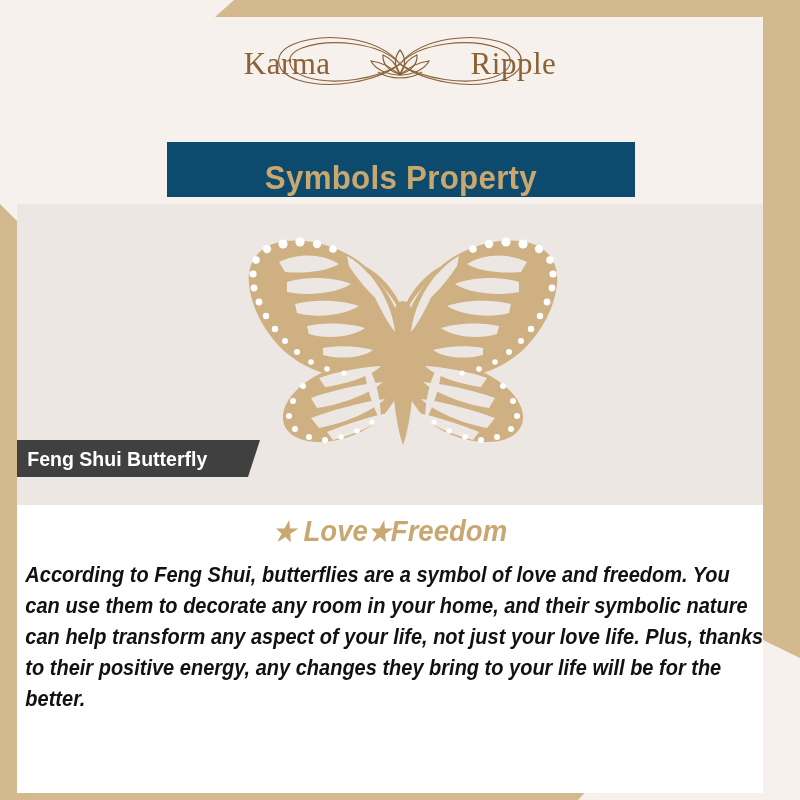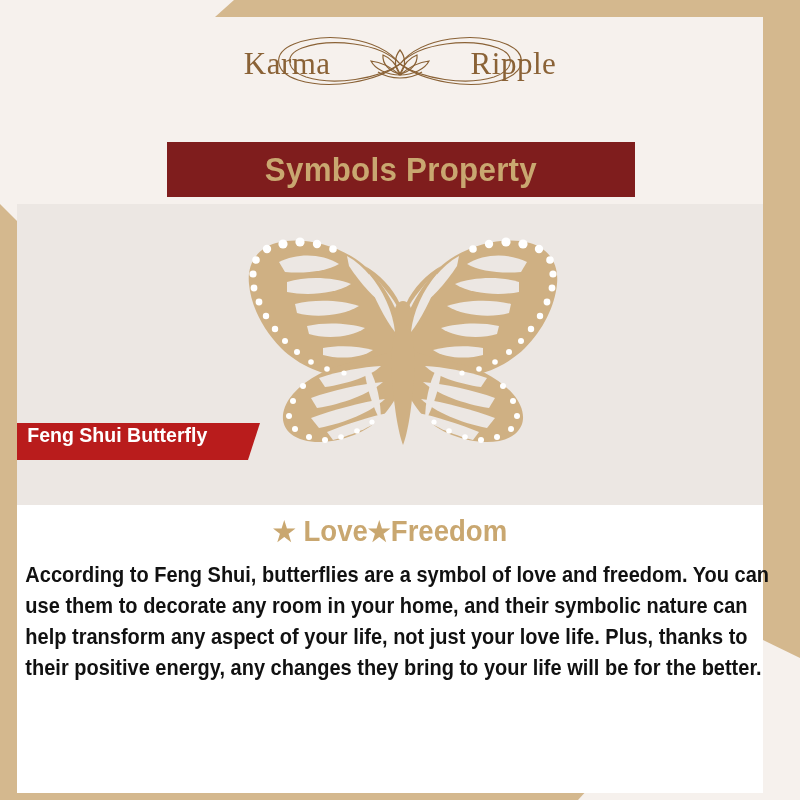--- a/index.html
+++ b/index.html
@@ -52,22 +52,22 @@
     color:#8a6236;
     letter-spacing:0.5px;
     white-space:nowrap;
   }
   .logo-word-left{margin-right:68px;}
   .logo-word-right{margin-left:72px;}
 
   
   .title-band{
     position:absolute;left:167px;top:142px;width:468px;height:55px;
-    background:#7f1d1d;
-    display:flex;align-items:center;justify-content:center;
+    background:#0c4a6e;
+    display:flex;align-items:flex-end;justify-content:center;
   }
   .title-text{
     font-family:"Liberation Sans Narrow","Liberation Sans", sans-serif;
     font-weight:bold;
     font-size:34px;
     color:#c9a770;
     letter-spacing:0.3px;
     transform:scaleX(0.92);
     white-space:nowrap;
   }
@@ -76,37 +76,38 @@
   .hero-panel{
     position:absolute;left:17px;top:204px;width:746px;height:301px;
     background:#ece7e3;
   }
   .butterfly-wrap{
     position:absolute;left:206px;top:22px;width:360px;height:230px;
   }
 
   
   .ribbon{
-    position:absolute;left:17px;top:423px;width:243px;height:37px;
-    background:#b91c1c;
-    display:flex;align-items:flex-start;
+    position:absolute;left:17px;top:440px;width:243px;height:37px;
+    background:#404040;
+    display:flex;align-items:center;
     clip-path:polygon(0 0, 243px 0, 231px 37px, 0 37px);
   }
   .ribbon-label{
     color:#ffffff;font-weight:bold;font-size:21px;
     padding-left:11px;
     font-family:"Liberation Sans Narrow","Liberation Sans", sans-serif;
     transform:scaleX(0.93);transform-origin:left center;
     white-space:nowrap;
   }
 
   
   .content{
     position:absolute;left:17px;top:505px;width:746px;height:288px;
     background:#ffffff;
+    font-style:italic;
   }
   .subhead{
     margin:0;padding-top:10px;
     text-align:center;
     color:#c9a770;
     font-weight:bold;
     font-size:29px;
     font-family:"Liberation Sans Narrow","Liberation Sans", sans-serif;
     letter-spacing:0px;
     white-space:nowrap;

